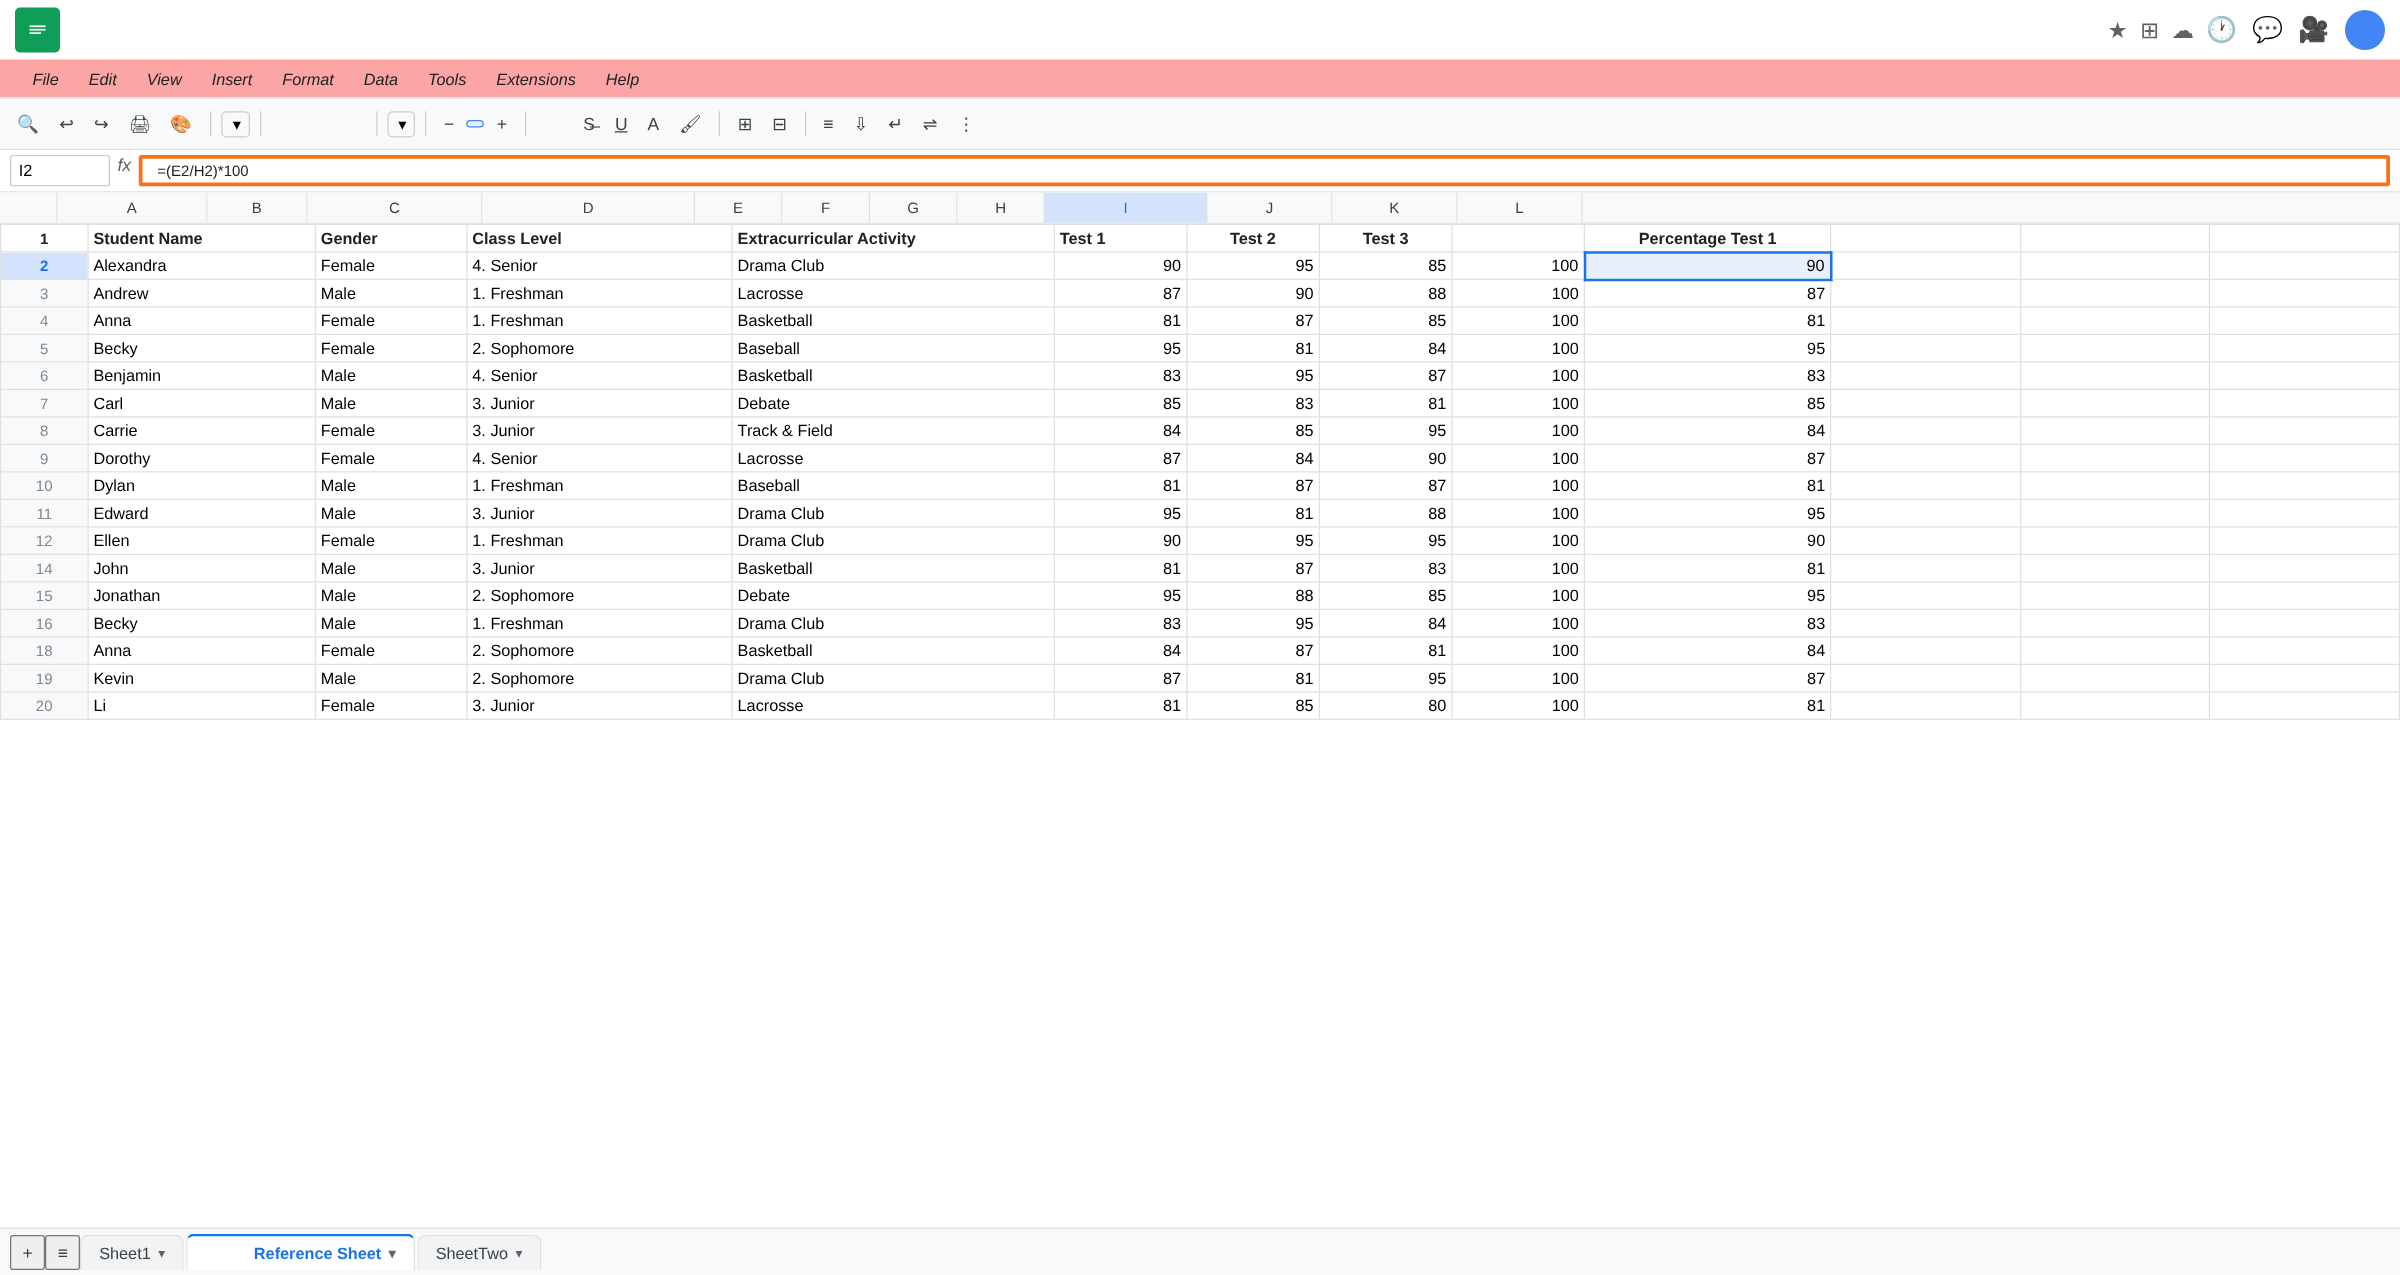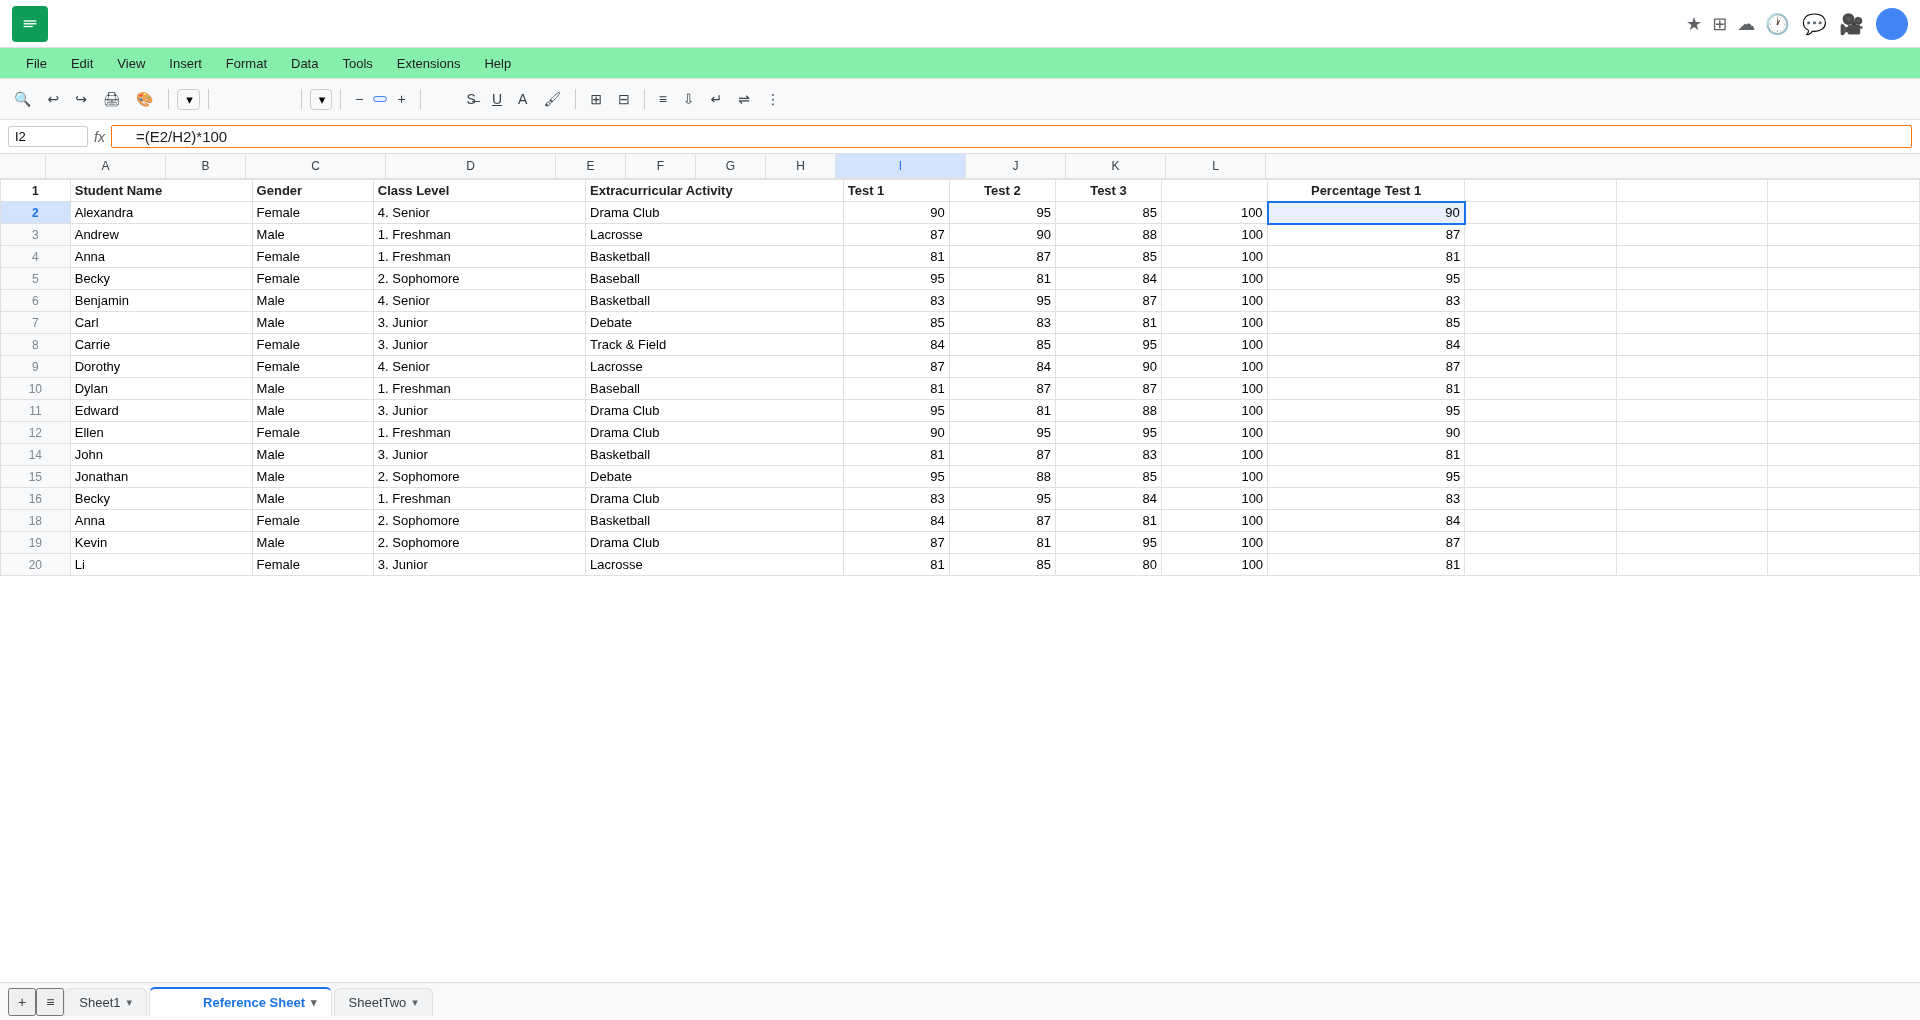--- a/index.html
+++ b/index.html
@@ -17,42 +17,42 @@
     #app-icon svg { width: 22px; height: 22px; }
     #doc-title { font-size: 18px; font-weight: 500; color: #202124; flex: 1; }
     .title-icon { font-size: 18px; color: #5f6368; cursor: pointer; }
     .top-right-icons { display: flex; gap: 12px; align-items: center; margin-left: auto; }
     .top-right-icon { font-size: 20px; color: #5f6368; cursor: pointer; }
     .avatar { width: 32px; height: 32px; border-radius: 50%; background: #4285f4; display: flex; align-items: center; justify-content: center; color: #fff; font-weight: bold; font-size: 14px; }
 
     
     #menu-bar {
       display: flex; align-items: center; padding: 2px 16px; gap: 4px;
-      background: #86efac; height: 30px;
+      background: #fca5a5; height: 30px; font-style: italic;
     }
     .menu-item { padding: 4px 10px; font-size: 13px; color: #202124; cursor: pointer; border-radius: 4px; }
 
     
     #toolbar {
       display: flex; align-items: center; padding: 4px 8px; gap: 4px;
       background: #f8f9fa; border-top: 1px solid #e0e0e0; border-bottom: 1px solid #e0e0e0;
       height: 42px;
     }
     .tb-btn { padding: 4px 6px; border-radius: 4px; cursor: pointer; font-size: 14px; color: #3c4043; display: flex; align-items: center; justify-content: center; border: none; background: transparent; }
     .tb-separator { width: 1px; height: 20px; background: #ccc; margin: 0 4px; }
     .zoom-box { display: flex; align-items: center; gap: 2px; border: 1px solid #ccc; border-radius: 4px; padding: 2px 6px; font-size: 13px; }
     .font-size-box { display: flex; align-items: center; gap: 2px; border: 1px solid #4285f4; border-radius: 4px; padding: 2px 6px; font-size: 13px; background: #e8f0fe; }
 
     
     #formula-bar {
-      display: flex; align-items: center; padding: 4px 8px; gap: 6px;
+      display: flex; padding: 4px 8px; gap: 6px;
       background: #fff; border-bottom: 1px solid #e0e0e0; height: 34px;
     }
     #cell-ref { width: 80px; border: 1px solid #ccc; border-radius: 2px; padding: 2px 6px; font-size: 13px; }
-    #formula-display { flex: 1; border: 1px solid #f97316; border-radius: 2px; padding: 2px 24px; font-size: 15px; color: #202124; }
+    #formula-display { flex: 1; border: 3px solid #f97316; border-radius: 2px; padding: 2px 12px; font-size: 12px; color: #202124; }
     .fx-label { font-size: 14px; color: #5f6368; font-style: italic; }
 
     
     #spreadsheet { display: flex; flex-direction: column; height: calc(1020px - 48px - 30px - 42px - 34px - 38px); overflow: hidden; position: relative; }
     
     
     #col-headers { display: flex; background: #f8f9fa; border-bottom: 1px solid #e0e0e0; position: sticky; top: 0; z-index: 10; }
     .row-num-header { width: 46px; min-width: 46px; height: 24px; border-right: 1px solid #e0e0e0; display: flex; align-items: center; justify-content: center; font-size: 12px; color: #80868b; background: #f8f9fa; }
     .col-header { height: 24px; border-right: 1px solid #e0e0e0; display: flex; align-items: center; justify-content: center; font-size: 12px; color: #3c4043; font-weight: 500; background: #f8f9fa; }
     .col-header.selected { background: #d3e3fd; color: #1a73e8; }

